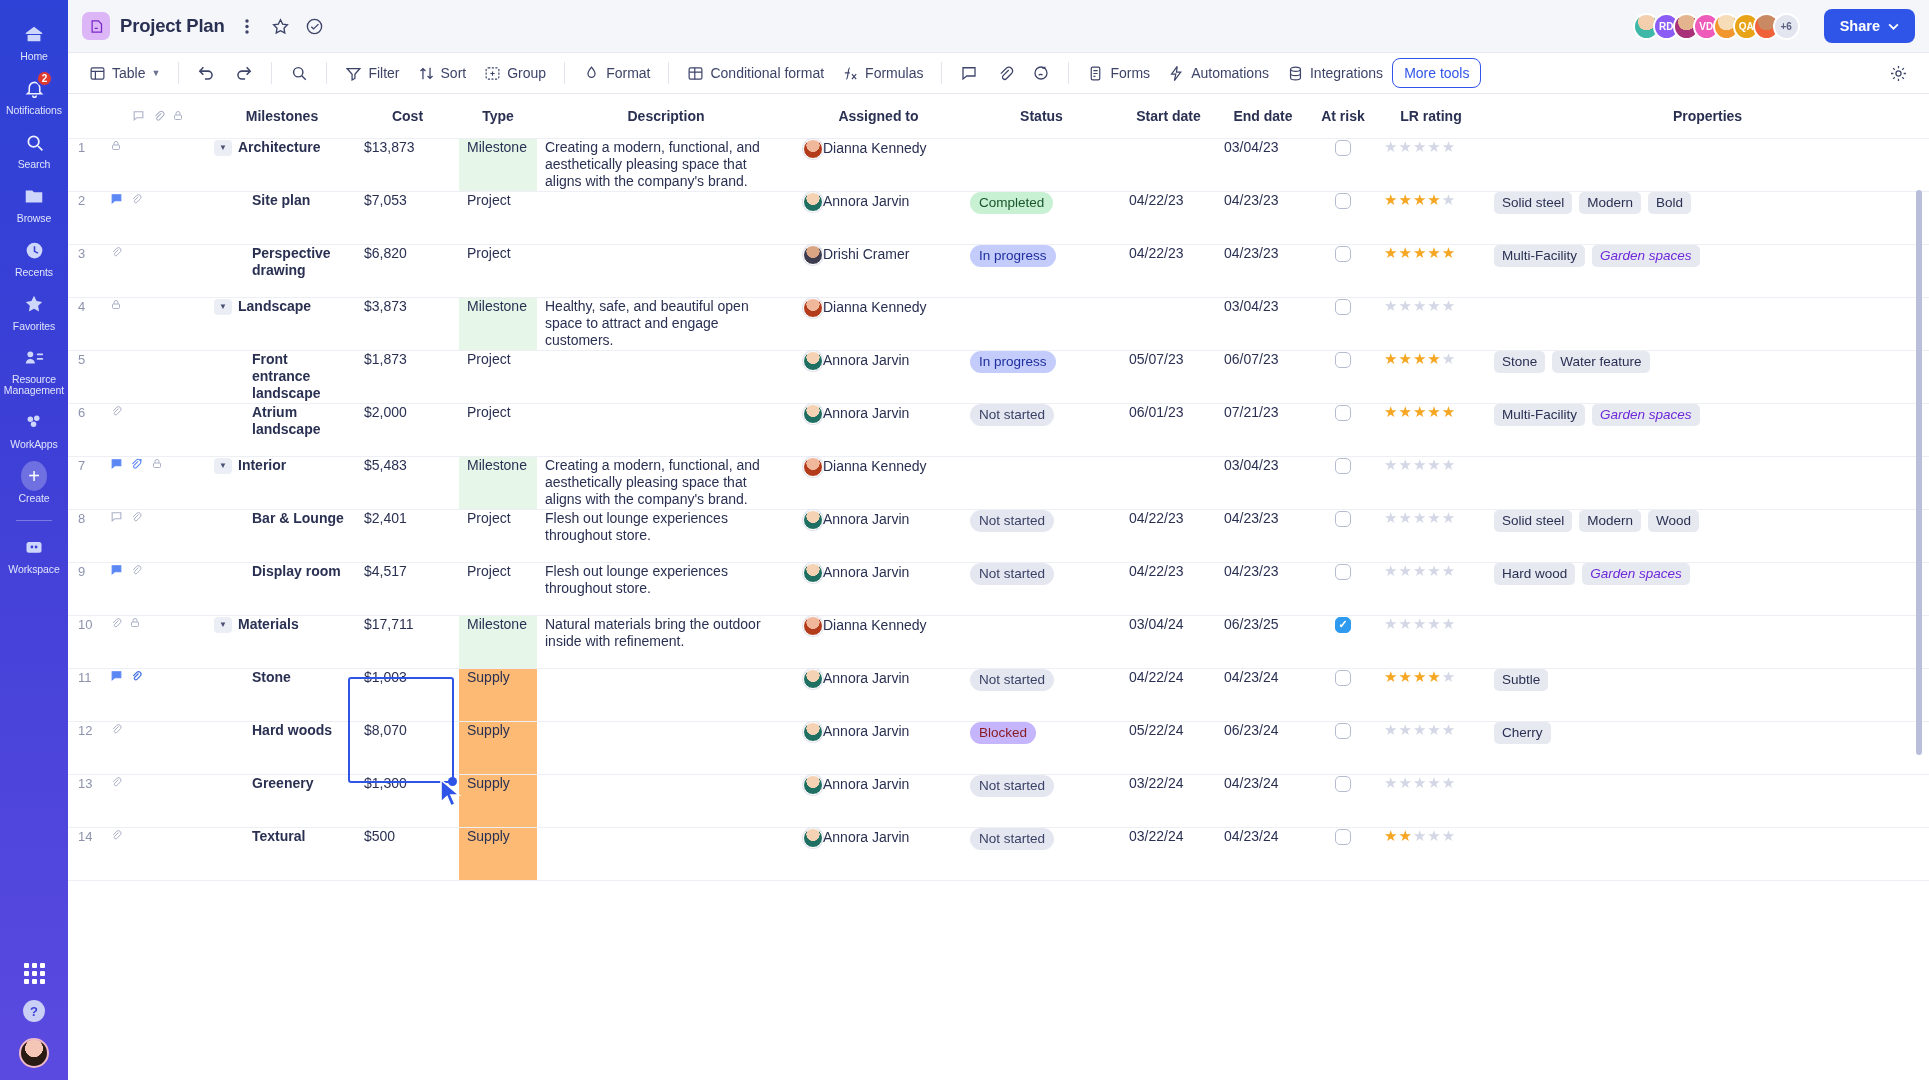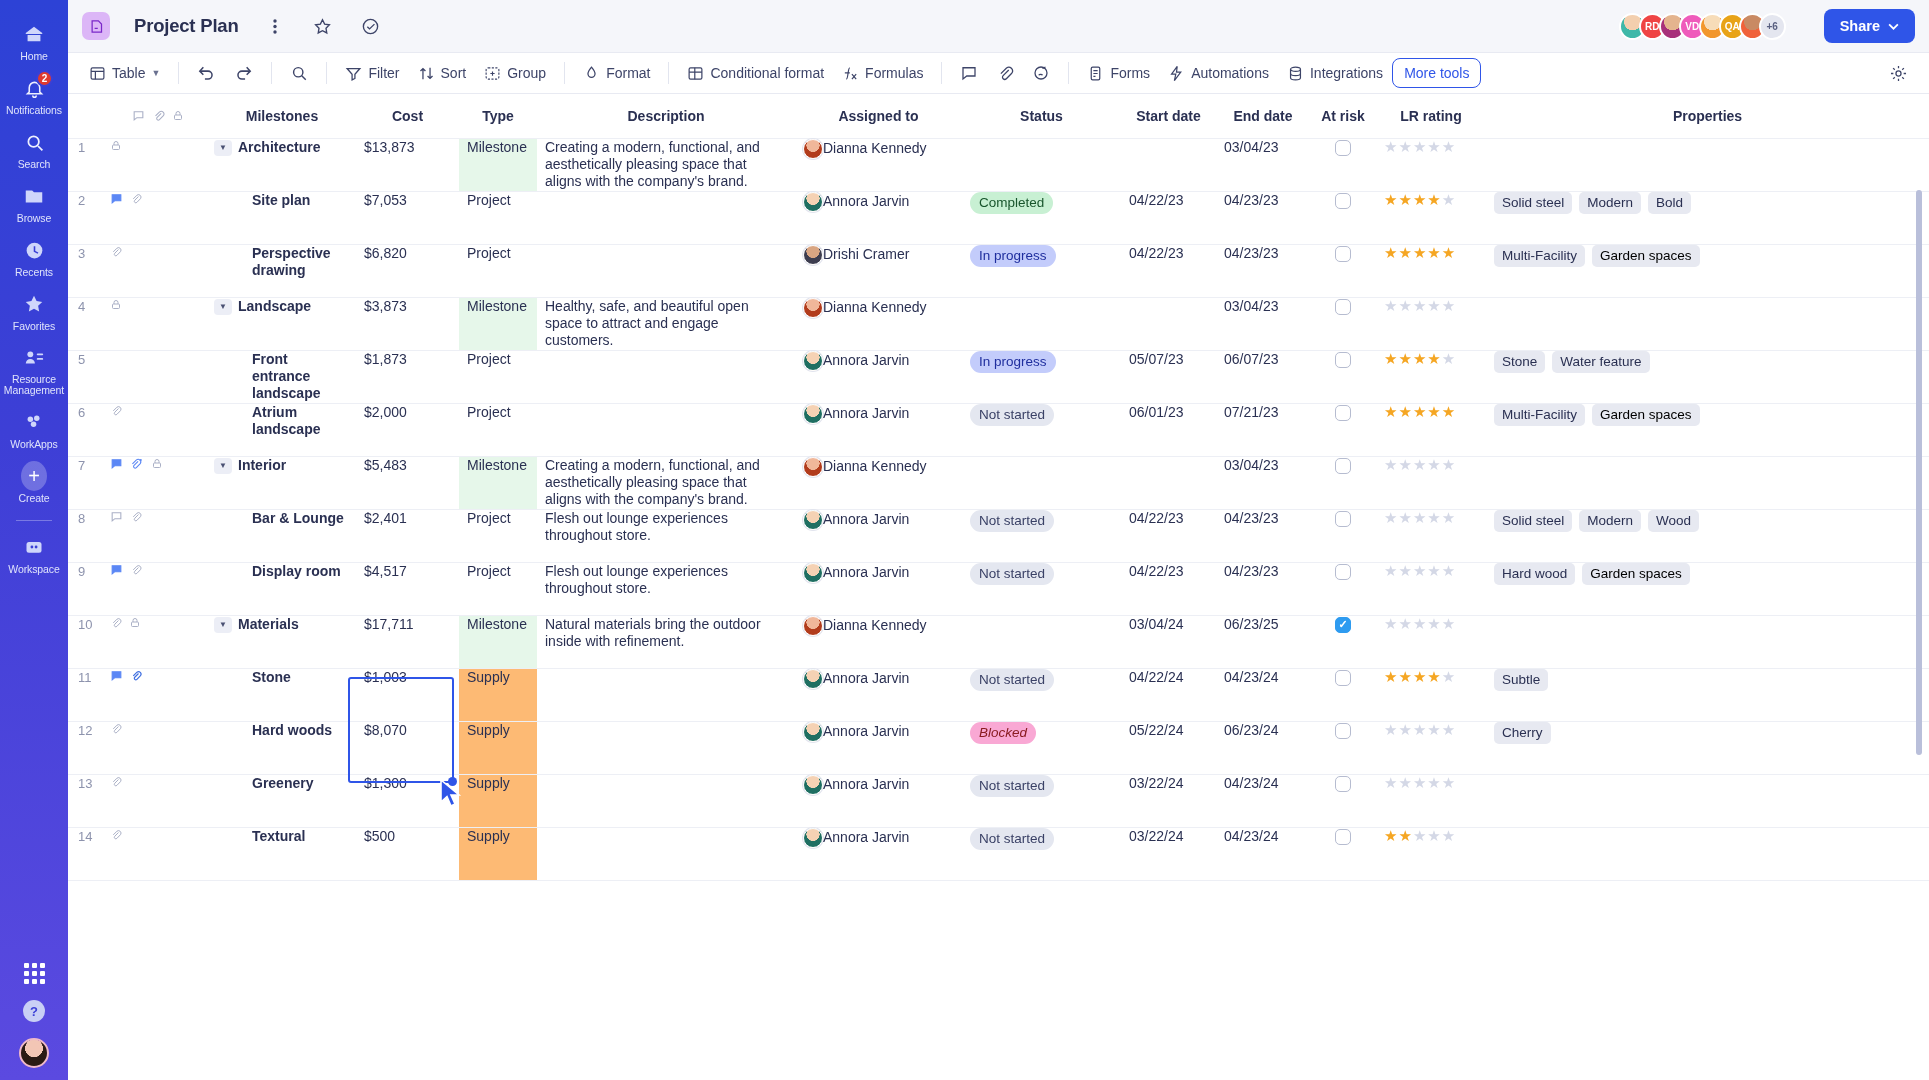--- a/index.html
+++ b/index.html
@@ -49,21 +49,21 @@
   .side-avatar {
     width: 30px; height: 30px; border-radius: 50%;
     background: radial-gradient(circle at 50% 32%, #f3c6b5 0 40%, #2a1a14 41% 100%);
     border: 2px solid #f0b9c9;
   }
 
   
   .main { flex: 1; display: flex; flex-direction: column; background: #f5f6fa; min-width: 0; }
 
   
-  .titlebar { height: 52px; display: flex; align-items: center; padding: 0 14px 0 14px; gap: 24px; }
+  .titlebar { height: 52px; display: flex; align-items: center; padding: 0 14px 0 14px; gap: 10px; }
   .doc-icon {
     width: 28px; height: 28px; border-radius: 7px; background: #dcb6f7;
     display:flex; align-items:center; justify-content:center;
   }
   .doc-title { font-size: 18.5px; font-weight: bold; color: #2a3052; letter-spacing: -.2px; }
   .tb-icon { width: 24px; height: 24px; display:flex; align-items:center; justify-content:center; cursor:pointer; color:#3d4468; }
   .spacer { flex: 1; }
   .avatars { display: flex; align-items: center; }
   .av {
     width: 27px; height: 27px; border-radius: 50%; margin-left: -7px;
@@ -142,37 +142,37 @@
   }
   .ava.k { background: radial-gradient(circle at 50% 30%, #f0b79a 0 42%, #b23c1c 43% 100%); }
   .ava.a { background: radial-gradient(circle at 50% 30%, #f5d2b4 0 42%, #1f6f62 43% 100%); }
   .ava.d { background: radial-gradient(circle at 50% 30%, #d9a582 0 42%, #3d3d4f 43% 100%); }
   .badge-pill {
     display:inline-block; padding: 3px 9px; border-radius: 12px; font-size: 13.5px; line-height: 16px;
   }
   .st-completed { background: #c8f0d3; color: #18552c; }
   .st-progress  { background: #c3ccfb; color: #1f2e9e; }
   .st-notstart  { background: #e4e7f0; color: #3a4166; }
-  .st-blocked   { background: #f9a8d4; color: #8a1d22; font-style: italic; }
+  .st-blocked   { background: #c4b5fd; color: #8a1d22; }
   .checkbox {
     width: 16px; height: 16px; border: 1.5px solid #b6bcd0; border-radius: 5px; display:block; margin: 1px auto 0;
   }
   .checkbox.on { background: #2e9bf0; border-color:#2e9bf0; position:relative; }
   .checkbox.on::after {
     content:"✓"; color:#fff; font-size: 11px; position:absolute; left:2.5px; top:-2px; font-weight:bold;
   }
   .stars { display:flex; gap: 1px; }
   .star { color: #d4d8e6; font-size: 15px; line-height: 15px; }
   .star.on { color: #f5a623; }
   .props { display:flex; gap: 7px; flex-wrap: wrap; }
   .prop {
     background: #e7e9f1; color:#2a3052; border-radius: 5px; padding: 3px 8px;
     font-size: 13.5px; line-height: 16px; white-space: nowrap;
   }
-  .prop.green { color: #000000; }
+  .prop.green { color: #6d28d9; font-style: italic; }
 
   
   .sel-box {
     position: absolute; border: 2px solid #2f55e8; border-radius: 3px; pointer-events: none;
   }
   .sel-handle {
     position:absolute; width: 9px; height: 9px; border-radius: 50%; background:#2f55e8;
     right: -5px; bottom: -5px;
   }
   .cursor { position: absolute; pointer-events: none; }
@@ -325,21 +325,21 @@
       </span>
       <span class="tb-icon">
         <svg width="19" height="19" viewBox="0 0 24 24" fill="none" stroke="#3d4468" stroke-width="1.7">
             <circle cx="12" cy="12" r="9"></circle>
             <path d="M8 12.2l2.8 2.8L17 9"></path>
           </svg>
       </span>
       <span class="spacer"></span>
       <div class="avatars">
         <span class="av" style="background:radial-gradient(circle at 50% 30%,#f3cfae 0 42%,#3fb8a8 43% 100%)"></span>
-        <span class="av" style="background:#ef4444">RD</span>
+        <span class="av" style="background:#8b5cf6">RD</span>
         <span class="av" style="background:radial-gradient(circle at 50% 30%,#e4b48e 0 42%,#a8317a 43% 100%)"></span>
         <span class="av" style="background:#ef5bbb">VD</span>
         <span class="av" style="background:radial-gradient(circle at 50% 30%,#f7dcb8 0 42%,#f2972d 43% 100%)"></span>
         <span class="av" style="background:#e8a317">QA</span>
         <span class="av" style="background:radial-gradient(circle at 50% 30%,#c98a63 0 42%,#f0623a 43% 100%)"></span>
         <span class="av more">+6</span>
       </div>
       <button class="share-btn">
         <span>Share</span>
         <svg width="11" height="7" viewBox="0 0 12 8" fill="none" stroke="#fff" stroke-width="2">

